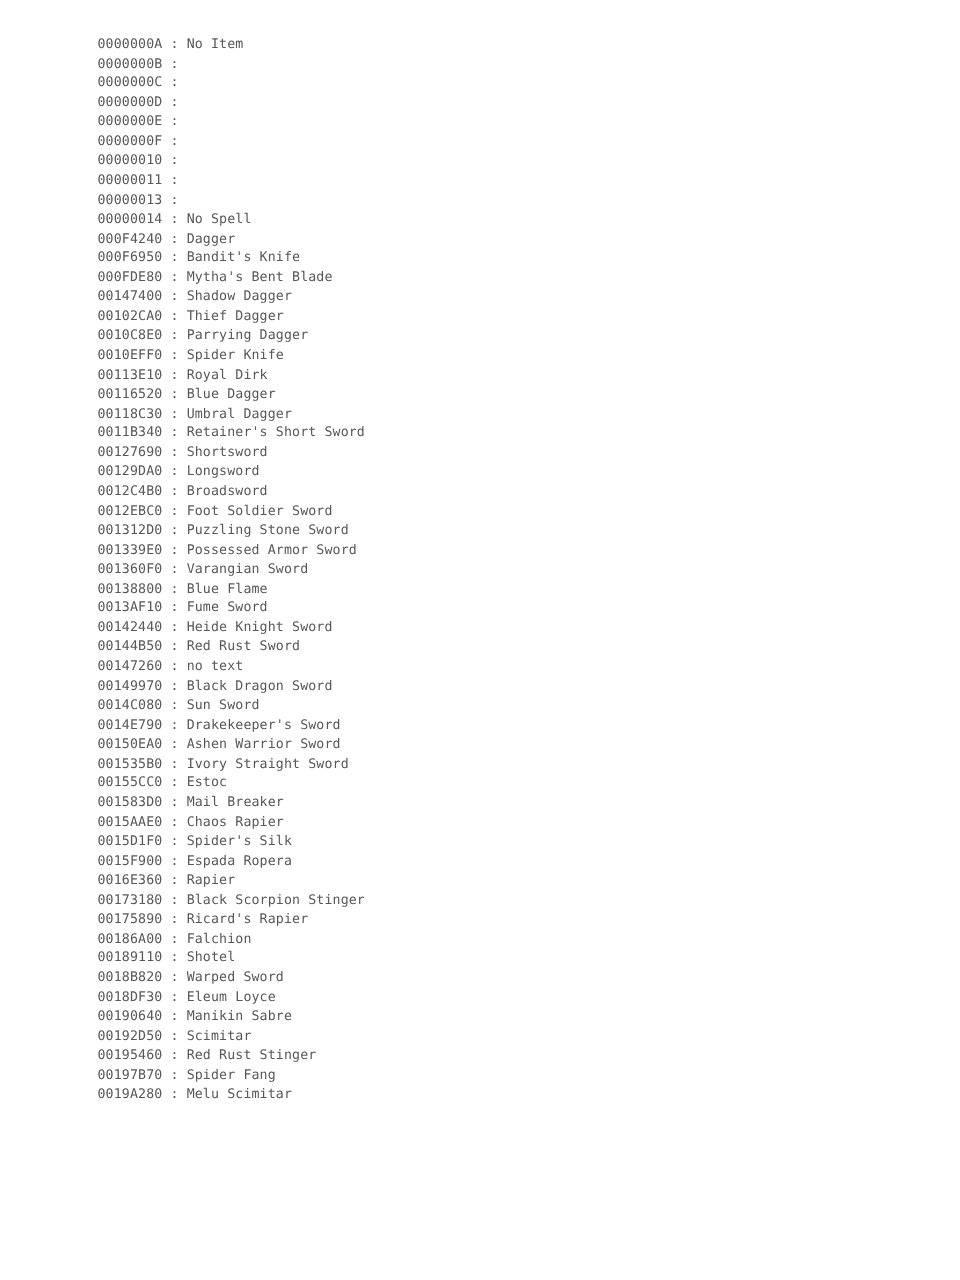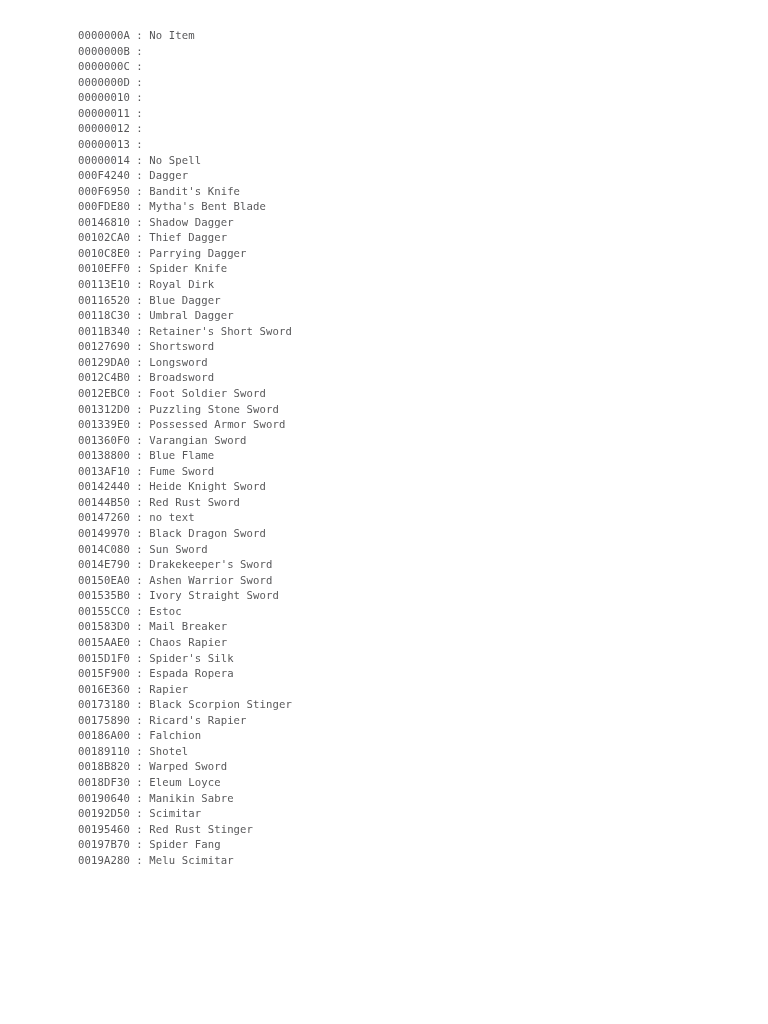--- a/index.html
+++ b/index.html
@@ -45,29 +45,30 @@
 </style>
 </head>
 <body>
 
 <div class="page">
   <div class="listing" id="listing">
       <div class="entry-line"><span class="id-col">0000000A</span><span class="sep-col"> : </span><span class="name-col">No Item</span></div>
       <div class="entry-line"><span class="id-col">0000000B</span><span class="sep-col"> : </span><span class="name-col"></span></div>
       <div class="entry-line"><span class="id-col">0000000C</span><span class="sep-col"> : </span><span class="name-col"></span></div>
       <div class="entry-line"><span class="id-col">0000000D</span><span class="sep-col"> : </span><span class="name-col"></span></div>
+      <div class="entry-line"><span class="id-col">0000000E</span><span class="sep-col"> : </span><span class="name-col"></span></div>
+      <div class="entry-line"><span class="id-col">0000000F</span><span class="sep-col"> : </span><span class="name-col"></span></div>
       <div class="entry-line"><span class="id-col">00000010</span><span class="sep-col"> : </span><span class="name-col"></span></div>
       <div class="entry-line"><span class="id-col">00000011</span><span class="sep-col"> : </span><span class="name-col"></span></div>
-      <div class="entry-line"><span class="id-col">00000012</span><span class="sep-col"> : </span><span class="name-col"></span></div>
       <div class="entry-line"><span class="id-col">00000013</span><span class="sep-col"> : </span><span class="name-col"></span></div>
       <div class="entry-line"><span class="id-col">00000014</span><span class="sep-col"> : </span><span class="name-col">No Spell</span></div>
       <div class="entry-line"><span class="id-col">000F4240</span><span class="sep-col"> : </span><span class="name-col">Dagger</span></div>
       <div class="entry-line"><span class="id-col">000F6950</span><span class="sep-col"> : </span><span class="name-col">Bandit's Knife</span></div>
       <div class="entry-line"><span class="id-col">000FDE80</span><span class="sep-col"> : </span><span class="name-col">Mytha's Bent Blade</span></div>
-      <div class="entry-line"><span class="id-col">00146810</span><span class="sep-col"> : </span><span class="name-col">Shadow Dagger</span></div>
+      <div class="entry-line"><span class="id-col">00147400</span><span class="sep-col"> : </span><span class="name-col">Shadow Dagger</span></div>
       <div class="entry-line"><span class="id-col">00102CA0</span><span class="sep-col"> : </span><span class="name-col">Thief Dagger</span></div>
       <div class="entry-line"><span class="id-col">0010C8E0</span><span class="sep-col"> : </span><span class="name-col">Parrying Dagger</span></div>
       <div class="entry-line"><span class="id-col">0010EFF0</span><span class="sep-col"> : </span><span class="name-col">Spider Knife</span></div>
       <div class="entry-line"><span class="id-col">00113E10</span><span class="sep-col"> : </span><span class="name-col">Royal Dirk</span></div>
       <div class="entry-line"><span class="id-col">00116520</span><span class="sep-col"> : </span><span class="name-col">Blue Dagger</span></div>
       <div class="entry-line"><span class="id-col">00118C30</span><span class="sep-col"> : </span><span class="name-col">Umbral Dagger</span></div>
       <div class="entry-line"><span class="id-col">0011B340</span><span class="sep-col"> : </span><span class="name-col">Retainer's Short Sword</span></div>
       <div class="entry-line"><span class="id-col">00127690</span><span class="sep-col"> : </span><span class="name-col">Shortsword</span></div>
       <div class="entry-line"><span class="id-col">00129DA0</span><span class="sep-col"> : </span><span class="name-col">Longsword</span></div>
       <div class="entry-line"><span class="id-col">0012C4B0</span><span class="sep-col"> : </span><span class="name-col">Broadsword</span></div>

